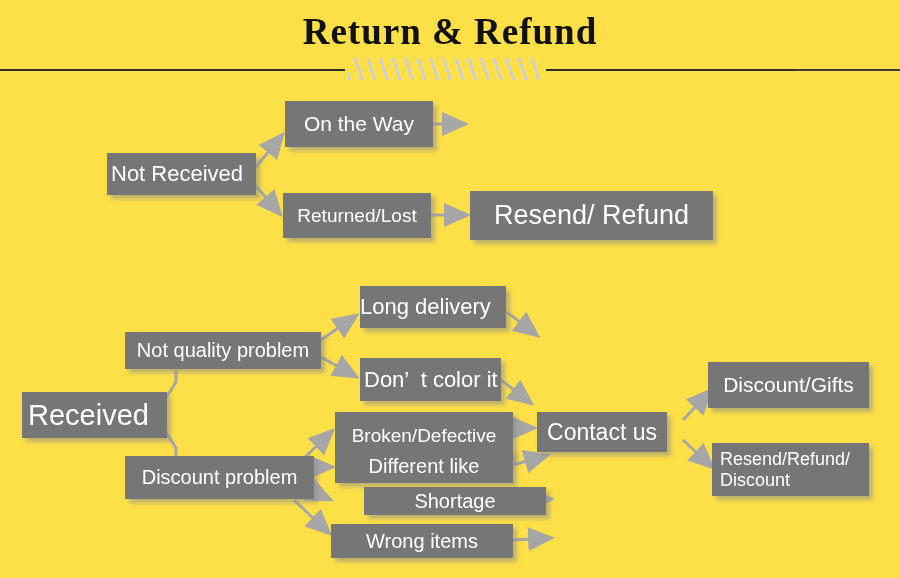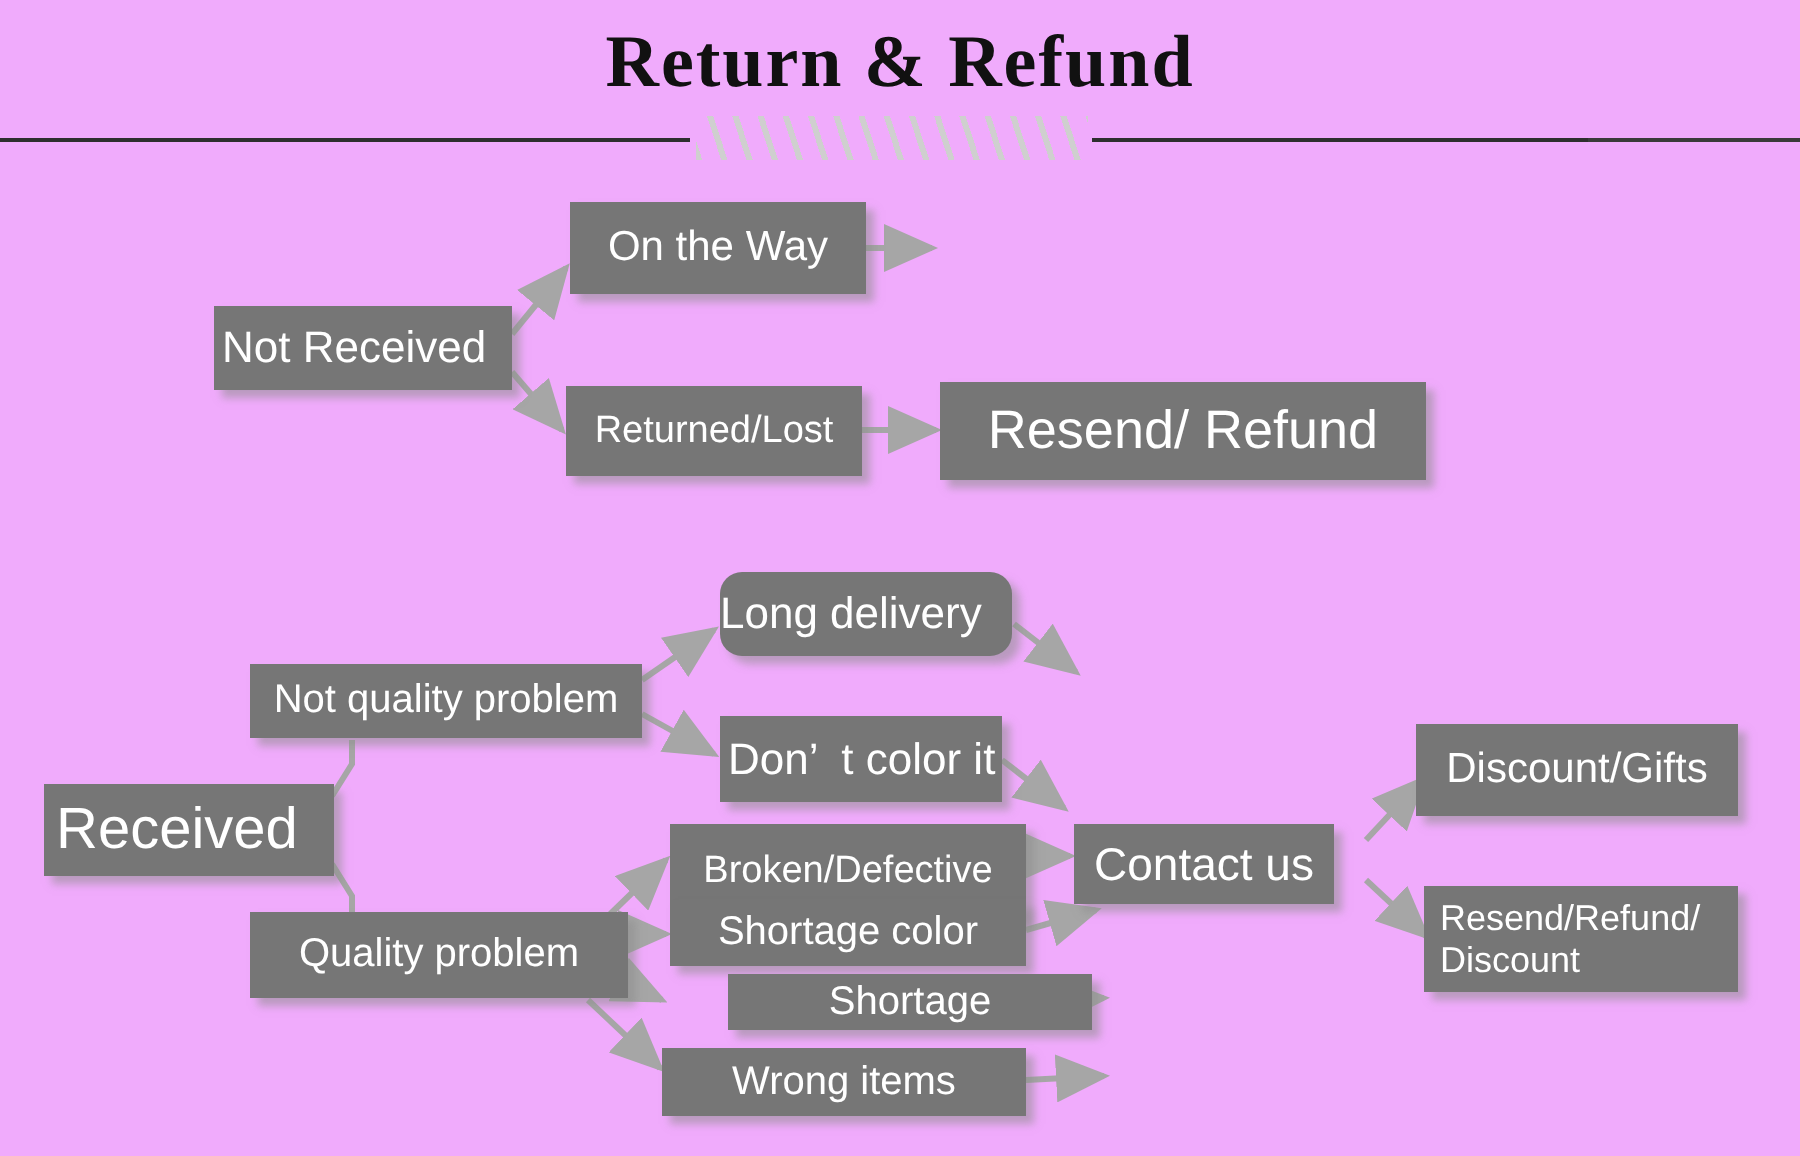--- a/index.html
+++ b/index.html
@@ -4,21 +4,21 @@
 <style>
   html, body {
     margin: 0;
     padding: 0;
     background: #ffffff;
   }
   #page {
     position: relative;
     width: 900px;
     height: 578px;
-    background: #f0abfc;
+    background: #fde047;
     overflow: hidden;
     font-family: "Liberation Sans", sans-serif;
   }
 
   
   #title {
     position: absolute;
     left: 0;
     top: 10px;
     width: 900px;
@@ -159,29 +159,29 @@
 
 
   <div class="box" style="left:470px; top:191px; width:243px; height:49px; font-size:27px;">Resend/ Refund</div>
 
   <div class="box" style="left:283px; top:193px; width:148px; height:45px; font-size:19px;">Returned/Lost</div>
 
   <div class="box left-al" style="left:22px; top:392px; width:145px; height:46px; font-size:29px; padding-left:6px;">Received</div>
 
   <div class="box" style="left:125px; top:332px; width:196px; height:37px; font-size:20px;">Not quality problem</div>
 
-  <div class="box" style="left:125px; top:456px; width:189px; height:43px; font-size:20px;">Quality problem</div>
+  <div class="box" style="left:125px; top:456px; width:189px; height:43px; font-size:20px;">Discount problem</div>
 
-  <div class="box left-al" style="left:360px; top:286px; width:146px; height:42px; font-size:22px; padding-left:0px;border-radius:11px;">Long delivery</div>
+  <div class="box left-al" style="left:360px; top:286px; width:146px; height:42px; font-size:22px; padding-left:0px;">Long delivery</div>
 
   <div class="box left-al" style="left:360px; top:358px; width:141px; height:43px; font-size:22px; padding-left:4px;">Don’  t color it</div>
 
   <div class="box" style="left:335px; top:412px; width:178px; height:48px; font-size:19px;">Broken/Defective</div>
 
-  <div class="box" style="left:335px; top:450px; width:178px; height:33px; font-size:20px;">Shortage color</div>
+  <div class="box" style="left:335px; top:450px; width:178px; height:33px; font-size:20px;">Different like</div>
 
   <div class="box" style="left:331px; top:487px; width:182px; height:28px; font-size:20px;margin-left:33px;">Shortage</div>
 
   <div class="box" style="left:331px; top:524px; width:182px; height:34px; font-size:20px;">Wrong items</div>
 
   <div class="box" style="left:537px; top:412px; width:130px; height:40px; font-size:23px;">Contact us</div>
 
   <div class="box" style="left:708px; top:362px; width:161px; height:46px; font-size:21px;">Discount/Gifts</div>
 
   <div class="box left-al" style="left:712px; top:443px; width:157px; height:53px; font-size:18px; padding-left:8px; line-height:1.15;">Resend/Refund/

